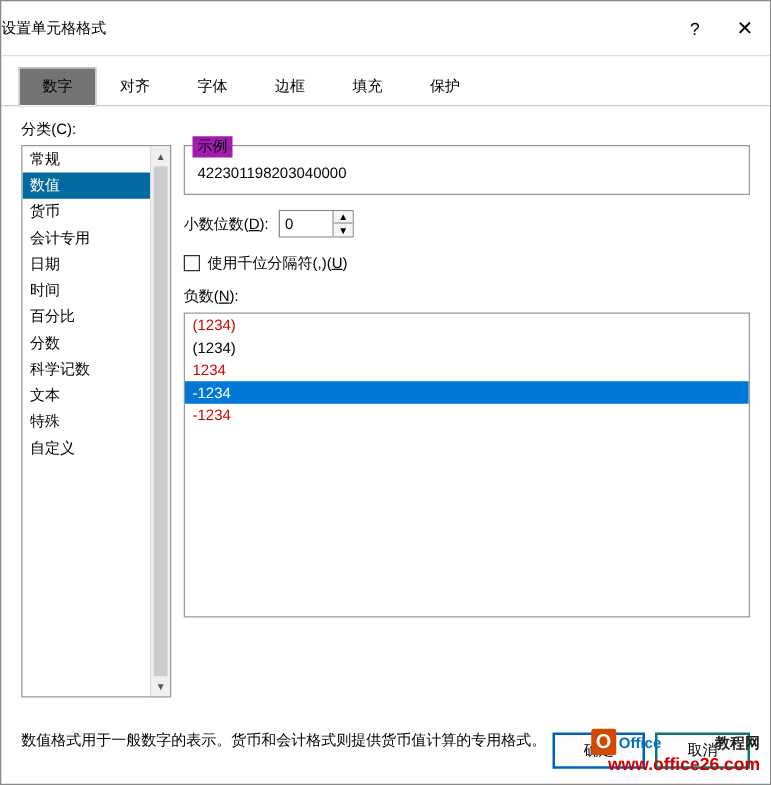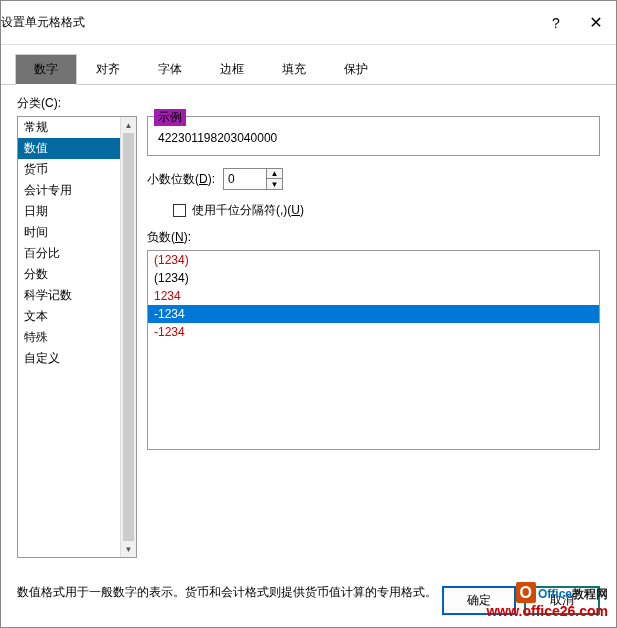--- a/index.html
+++ b/index.html
@@ -22,35 +22,35 @@
     .right-col { flex: 1; }
     .sample-group { border: 1px solid #999; padding: 8px; margin-bottom: 10px; position: relative; }
     .sample-label { position: absolute; top: -8px; left: 6px; background: #a21caf; padding: 0 4px; }
     .sample-value { padding: 6px 2px 2px 2px; }
     .decimal-row { display: flex; align-items: center; gap: 8px; margin: 12px 0; }
     .spinner-wrap { display: flex; border: 1px solid #888; height: 22px; }
     .spinner-input { width: 42px; border: none; padding: 0 4px; outline: none; font-size: 12px; }
     .spinner-btns { display: flex; flex-direction: column; border-left: 1px solid #888; width: 16px; }
     .spinner-btn { height: 11px; display: flex; align-items: center; justify-content: center; font-size: 8px; cursor: pointer; background: #f5f5f5; }
     .spinner-btn:first-child { border-bottom: 1px solid #888; }
-    .checkbox-row { display: flex; align-items: center; gap: 6px; margin-bottom: 10px; margin-left: 26px; }
+    .checkbox-row { display: flex; align-items: center; gap: 6px; margin-bottom: 10px; }
     .checkbox { width: 13px; height: 13px; border: 1px solid #333; cursor: pointer; }
     .neg-label { margin-bottom: 4px; }
-    .neg-list { border: 1px solid #999; height: 200px; overflow: auto; }
+    .neg-list { border: 1px solid #999; height: 244px; overflow: auto; }
     .neg-item { padding: 2px 6px; cursor: pointer; }
     .neg-item.selected { background: #0078d7; color: #fff; }
     .red { color: #d00000; }
     .desc { padding: 16px 16px 10px 16px; }
     .buttons { position: absolute; bottom: 12px; right: 16px; display: flex; gap: 8px; }
     .btn { border: 2px solid #0f766e; padding: 4px 24px; background: #fdfdfd; cursor: pointer; }
     .btn.primary { border: 2px solid #0060c0; padding: 3px 23px; }
     .watermark { position: absolute; right: 8px; bottom: 8px; text-align: right; pointer-events: none; }
     .wm-line1 { color: #0070c0; font-weight: bold; font-size: 18px; }
     .wm-line1 .o-icon { background: #d04a00; color: #fff; padding: 2px 4px; font-size: 16px; border-radius: 2px; margin-right: 2px; }
-    .wm-line1 .black { color: #222; }
+    .wm-line1 .black { color: #222; padding-left: 43px; }
     .wm-line2 { color: #d00000; font-size: 14px; font-weight: bold; }
     .underline-key { text-decoration: underline; }
     .scrollbar { position: absolute; right: 0; top: 0; bottom: 0; width: 16px; background: #f0f0f0; border-left: 1px solid #ddd; }
     .sb-arrow { height: 16px; display: flex; align-items: center; justify-content: center; font-size: 8px; color: #555; }
     .sb-thumb { position: absolute; left: 2px; right: 2px; top: 16px; bottom: 16px; background: #ccc; }
   </style>
 </head>
 <body>
 
 <div class="titlebar">

